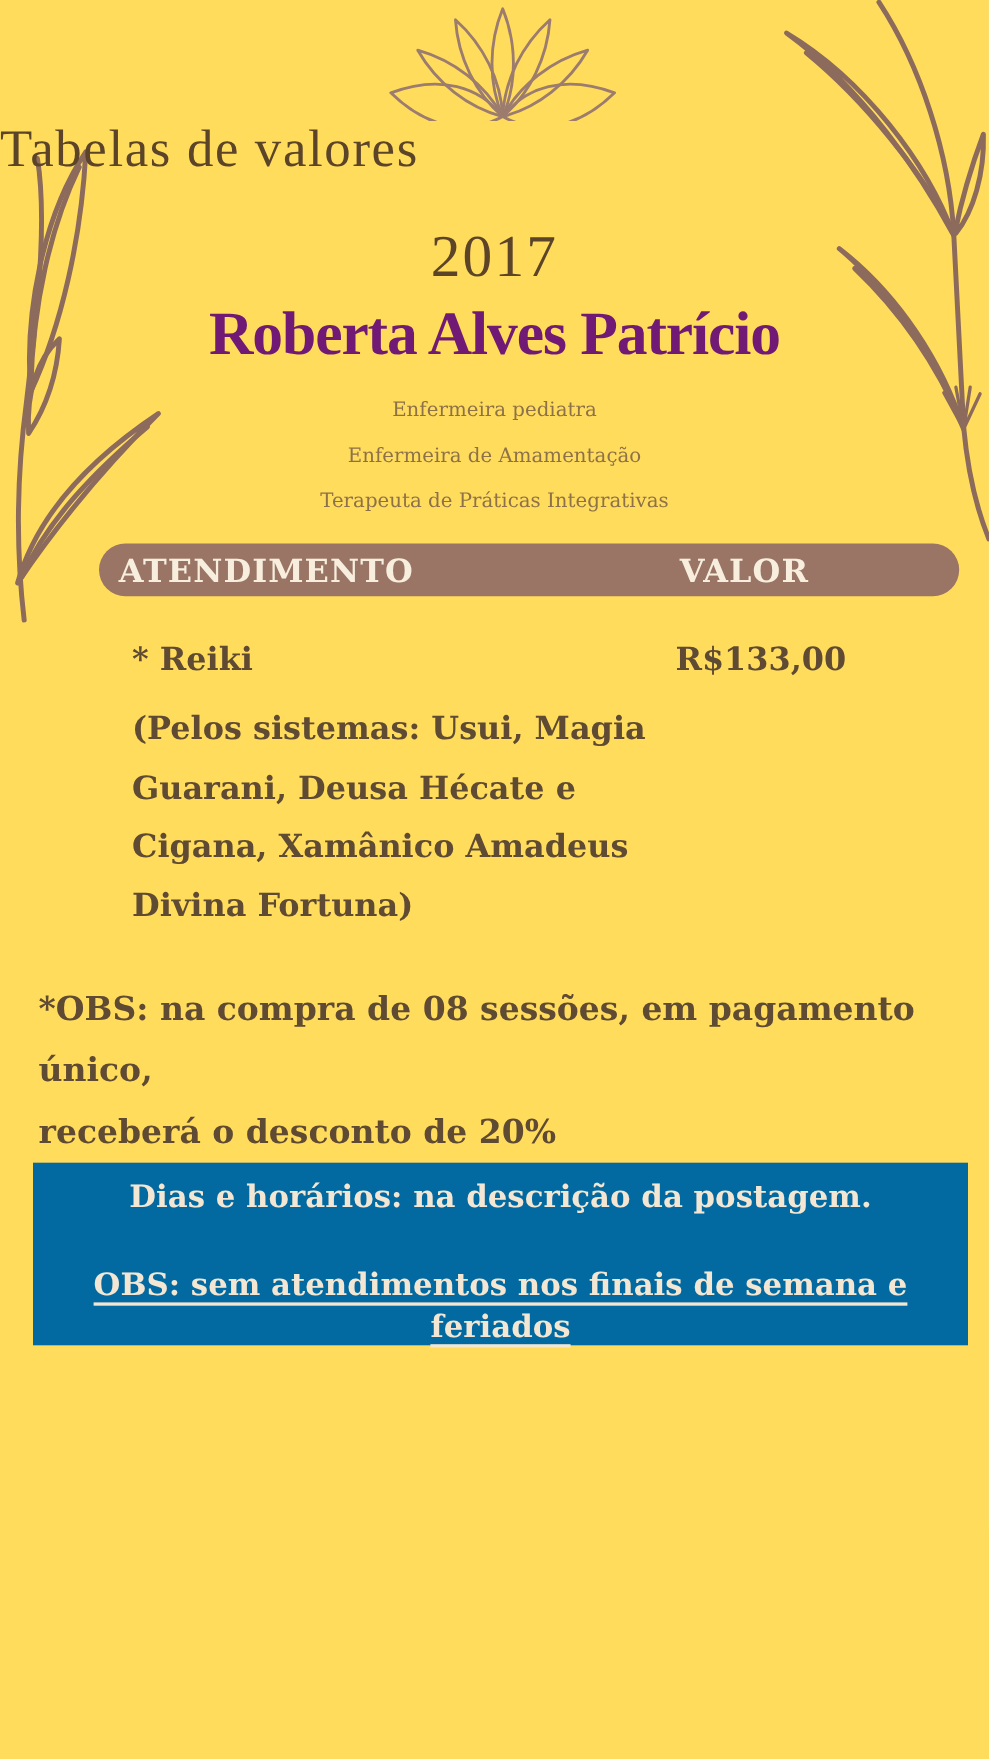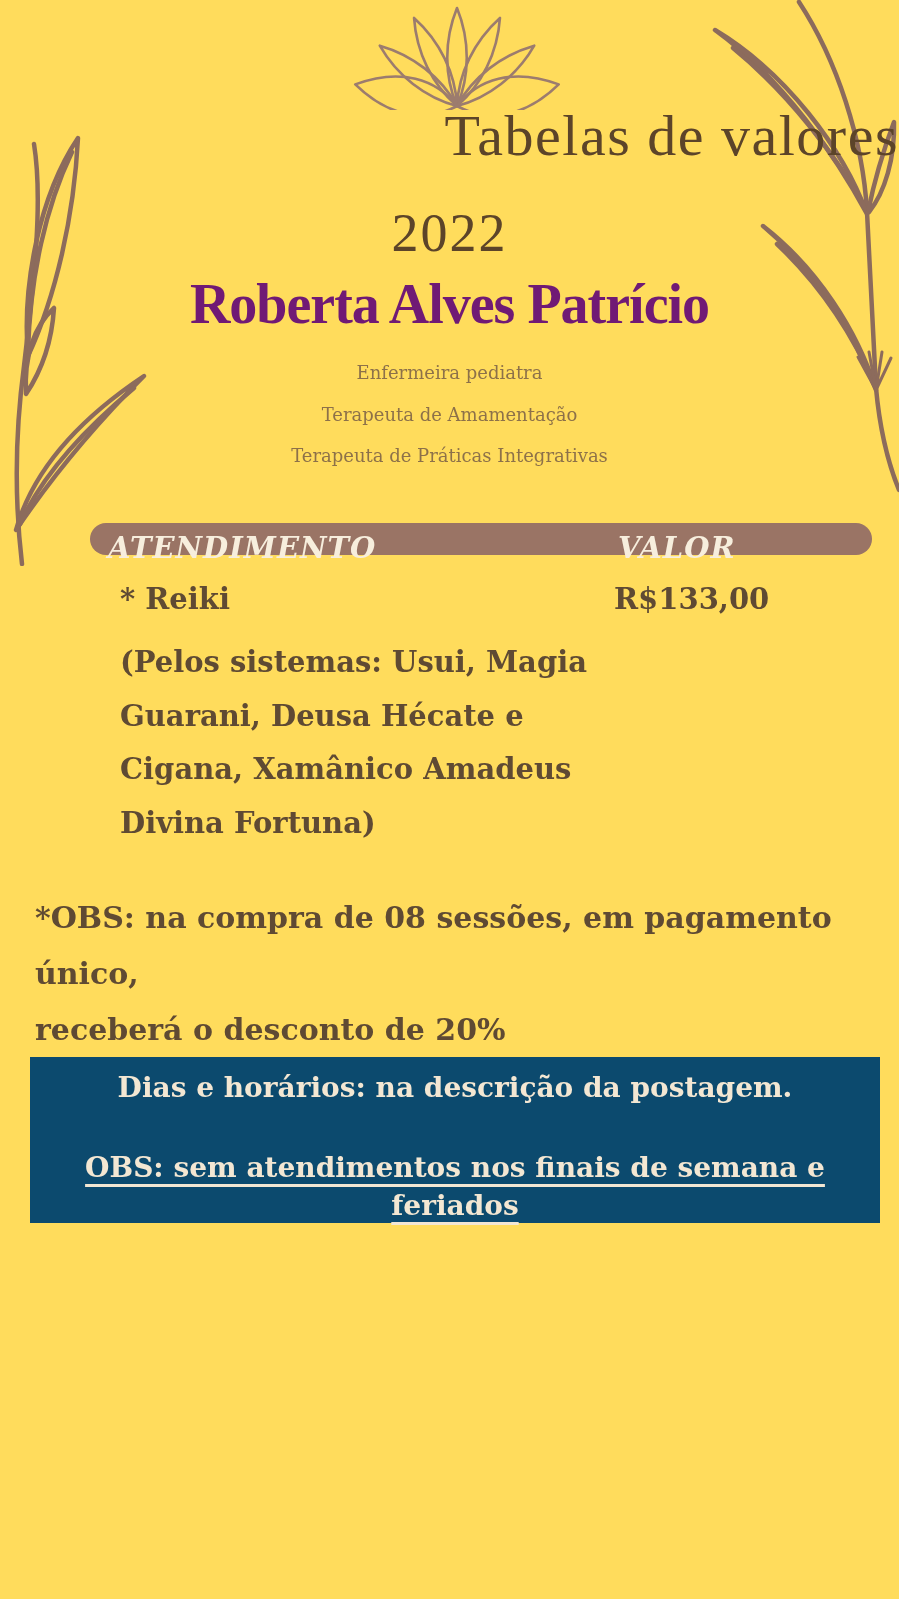--- a/index.html
+++ b/index.html
@@ -10,23 +10,23 @@
     overflow:hidden;
     font-family:"DejaVu Serif",serif;
   }
   .abs{position:absolute;}
   
   .lotus{left:347px;top:-2px;width:220px;height:112px;}
   .branch-right{left:699px;top:0;width:200px;height:500px;}
   .branch-left{left:-6px;top:126px;width:170px;height:440px;}
   
   .title{
-    left:0;right:0;top:104px;text-align:right;
+    left:0;right:0;top:104px;text-align:left;
     font-family:"Liberation Serif",serif;
-    font-size:58px;line-height:64px;letter-spacing:1.5px;
+    font-size:48px;line-height:64px;letter-spacing:1.5px;
     color:#5c4429;
   }
   .year{
     left:0;right:0;top:204px;text-align:center;
     font-family:"Liberation Serif",serif;
     font-size:54px;line-height:58px;letter-spacing:2px;
     color:#5c4429;
   }
   .name{
     left:0;right:0;top:274px;text-align:center;
@@ -35,22 +35,22 @@
     color:#701a75;
   }
   .subtitles{
     left:0;right:0;top:352px;text-align:center;
     font-family:"DejaVu Serif",serif;font-weight:normal;
     font-size:18px;line-height:41.5px;
     color:#8d7149;
   }
   
   .bar{
-    left:90px;top:523px;width:782px;height:32px;
-    background:#9a7465;border-radius:24px;font-style:italic;
+    left:90px;top:494px;width:782px;height:48px;
+    background:#9a7465;border-radius:24px;
   }
   .bar .col{
     position:absolute;top:0;height:48px;line-height:50px;
     font-family:"DejaVu Serif",serif;font-weight:bold;
     font-size:29px;letter-spacing:1px;color:#f7eedd;
   }
   .col-service{left:18px;}
   .col-value{left:528px;}
   
   .service,.price{
@@ -68,21 +68,21 @@
   .details div{white-space:nowrap;}
   
   .discount{
     left:35px;top:890px;width:840px;
     font-family:"DejaVu Serif",serif;font-weight:bold;
     font-size:30px;line-height:56px;color:#5f4a33;
   }
   
   .info-box{
     left:30px;top:1057px;width:850px;height:166px;
-    background:#0c4a6e;text-align:center;
+    background:#0369a1;text-align:center;
     font-family:"DejaVu Serif",serif;font-weight:bold;
     color:#f3e7d3;
   }
   .schedule{margin-top:15px;font-size:28px;line-height:32px;}
   .weekend-obs{
     margin-top:45px;font-size:28px;line-height:38px;
     text-decoration:underline;
     text-decoration-thickness:2.5px;
     text-underline-offset:7px;
   }
@@ -115,26 +115,26 @@
   <svg class="abs branch-left" viewBox="0 0 170 440" preserveAspectRatio="none" fill="none" stroke="#8c6b5c" stroke-width="4.5" stroke-linecap="round" stroke-linejoin="round">
     <path d="M28,438 C20,370 22,300 30,240 C38,170 50,80 40,18"></path>
     <path d="M34,230 C28,160 45,70 84,12 C80,90 62,170 34,230 Z"></path>
     <path d="M34,226 C36,150 52,80 78,26"></path>
     <path d="M32,268 C30,230 40,200 60,182 C58,214 48,244 32,268 Z"></path>
     <path d="M22,404 C40,340 90,290 150,250 C100,300 55,355 22,404 Z"></path>
     <path d="M26,398 C50,345 95,300 140,262"></path>
   </svg>
 
   <div class="abs title">Tabelas de valores</div>
-  <div class="abs year">2022</div>
+  <div class="abs year">2017</div>
   <div class="abs name">Roberta Alves Patrício</div>
 
   <div class="abs subtitles">
     <div>Enfermeira pediatra</div>
-    <div>Terapeuta de Amamentação</div>
+    <div>Enfermeira de Amamentação</div>
     <div>Terapeuta de Práticas Integrativas</div>
   </div>
 
   <div class="abs bar">
     <div class="col col-service">ATENDIMENTO</div>
     <div class="col col-value">VALOR</div>
   </div>
 
   <div class="abs service">* Reiki</div>
   <div class="abs price">R$133,00</div>

